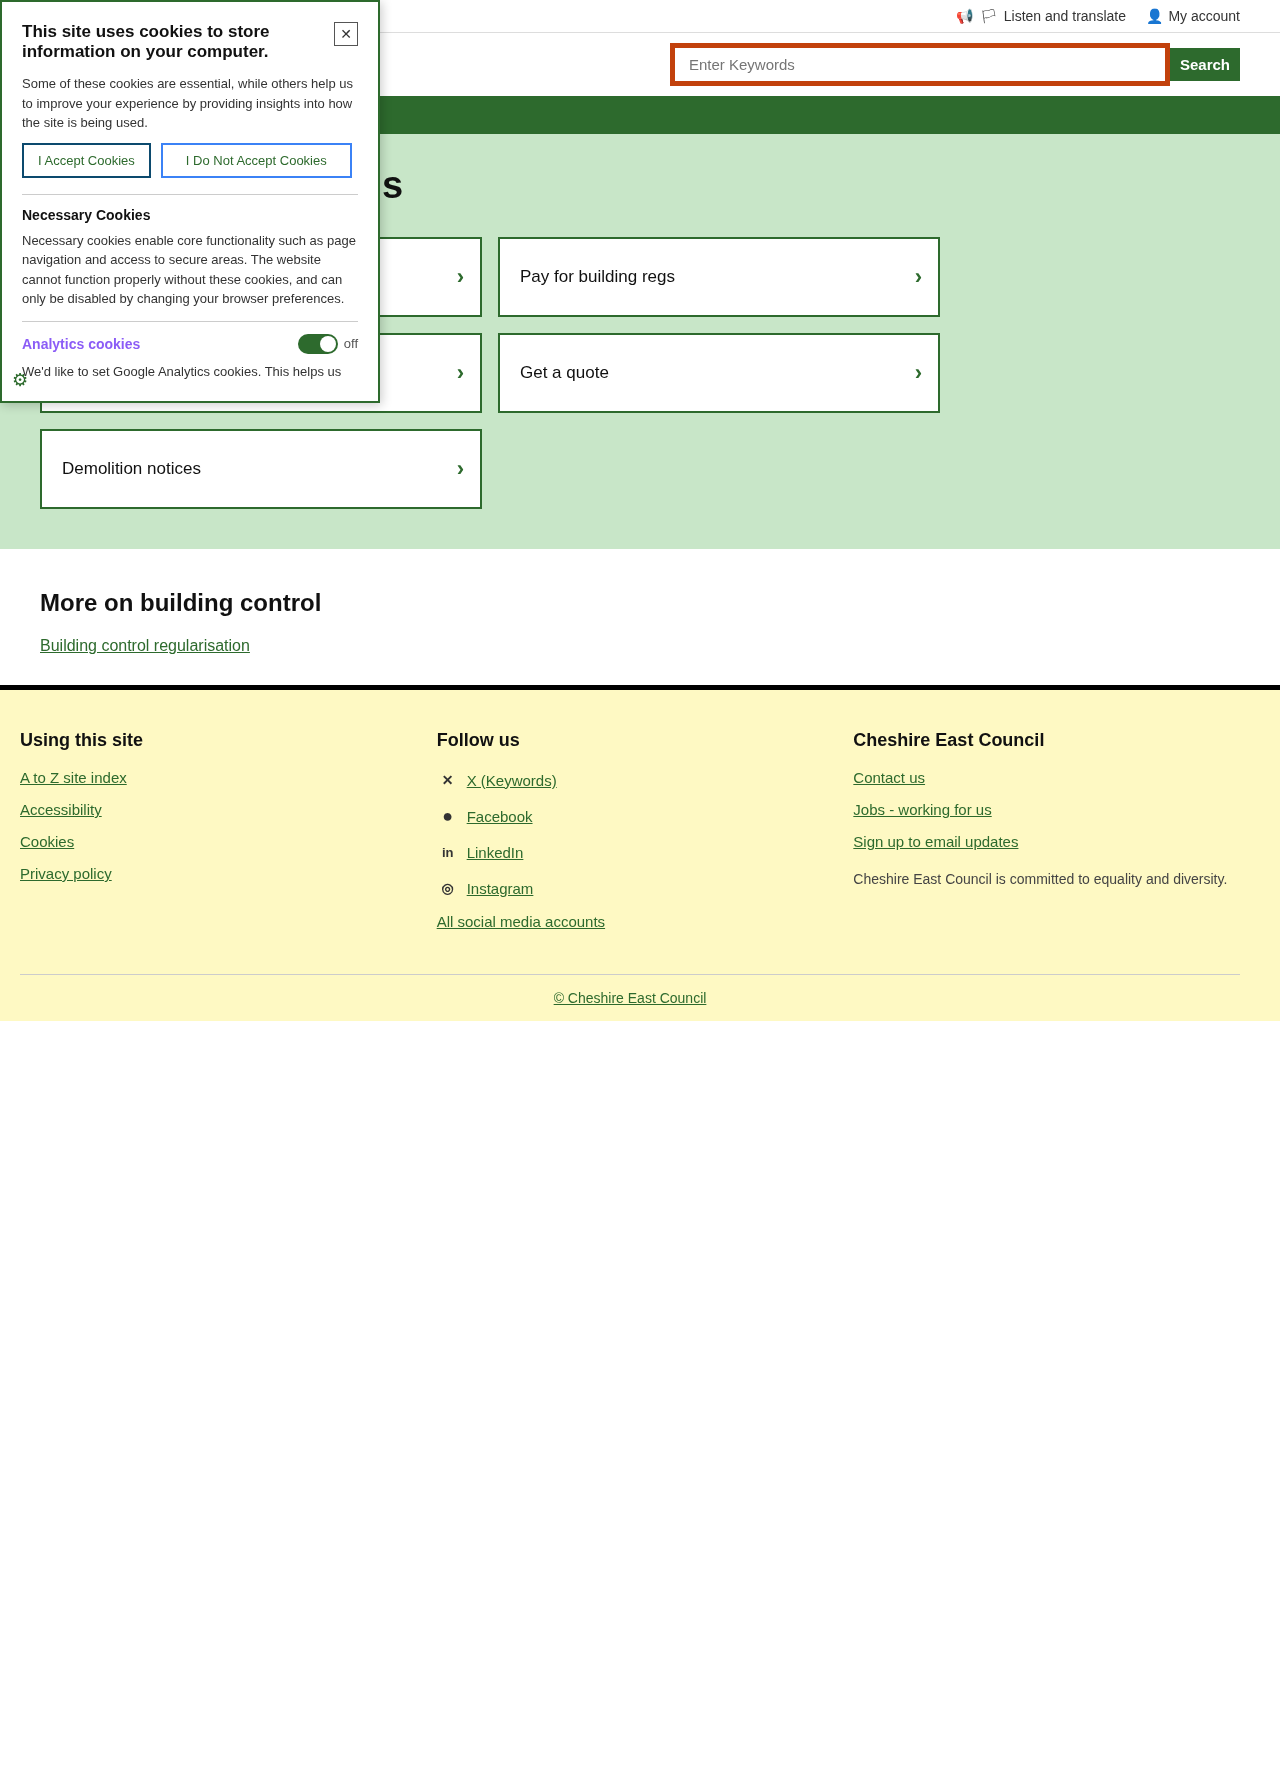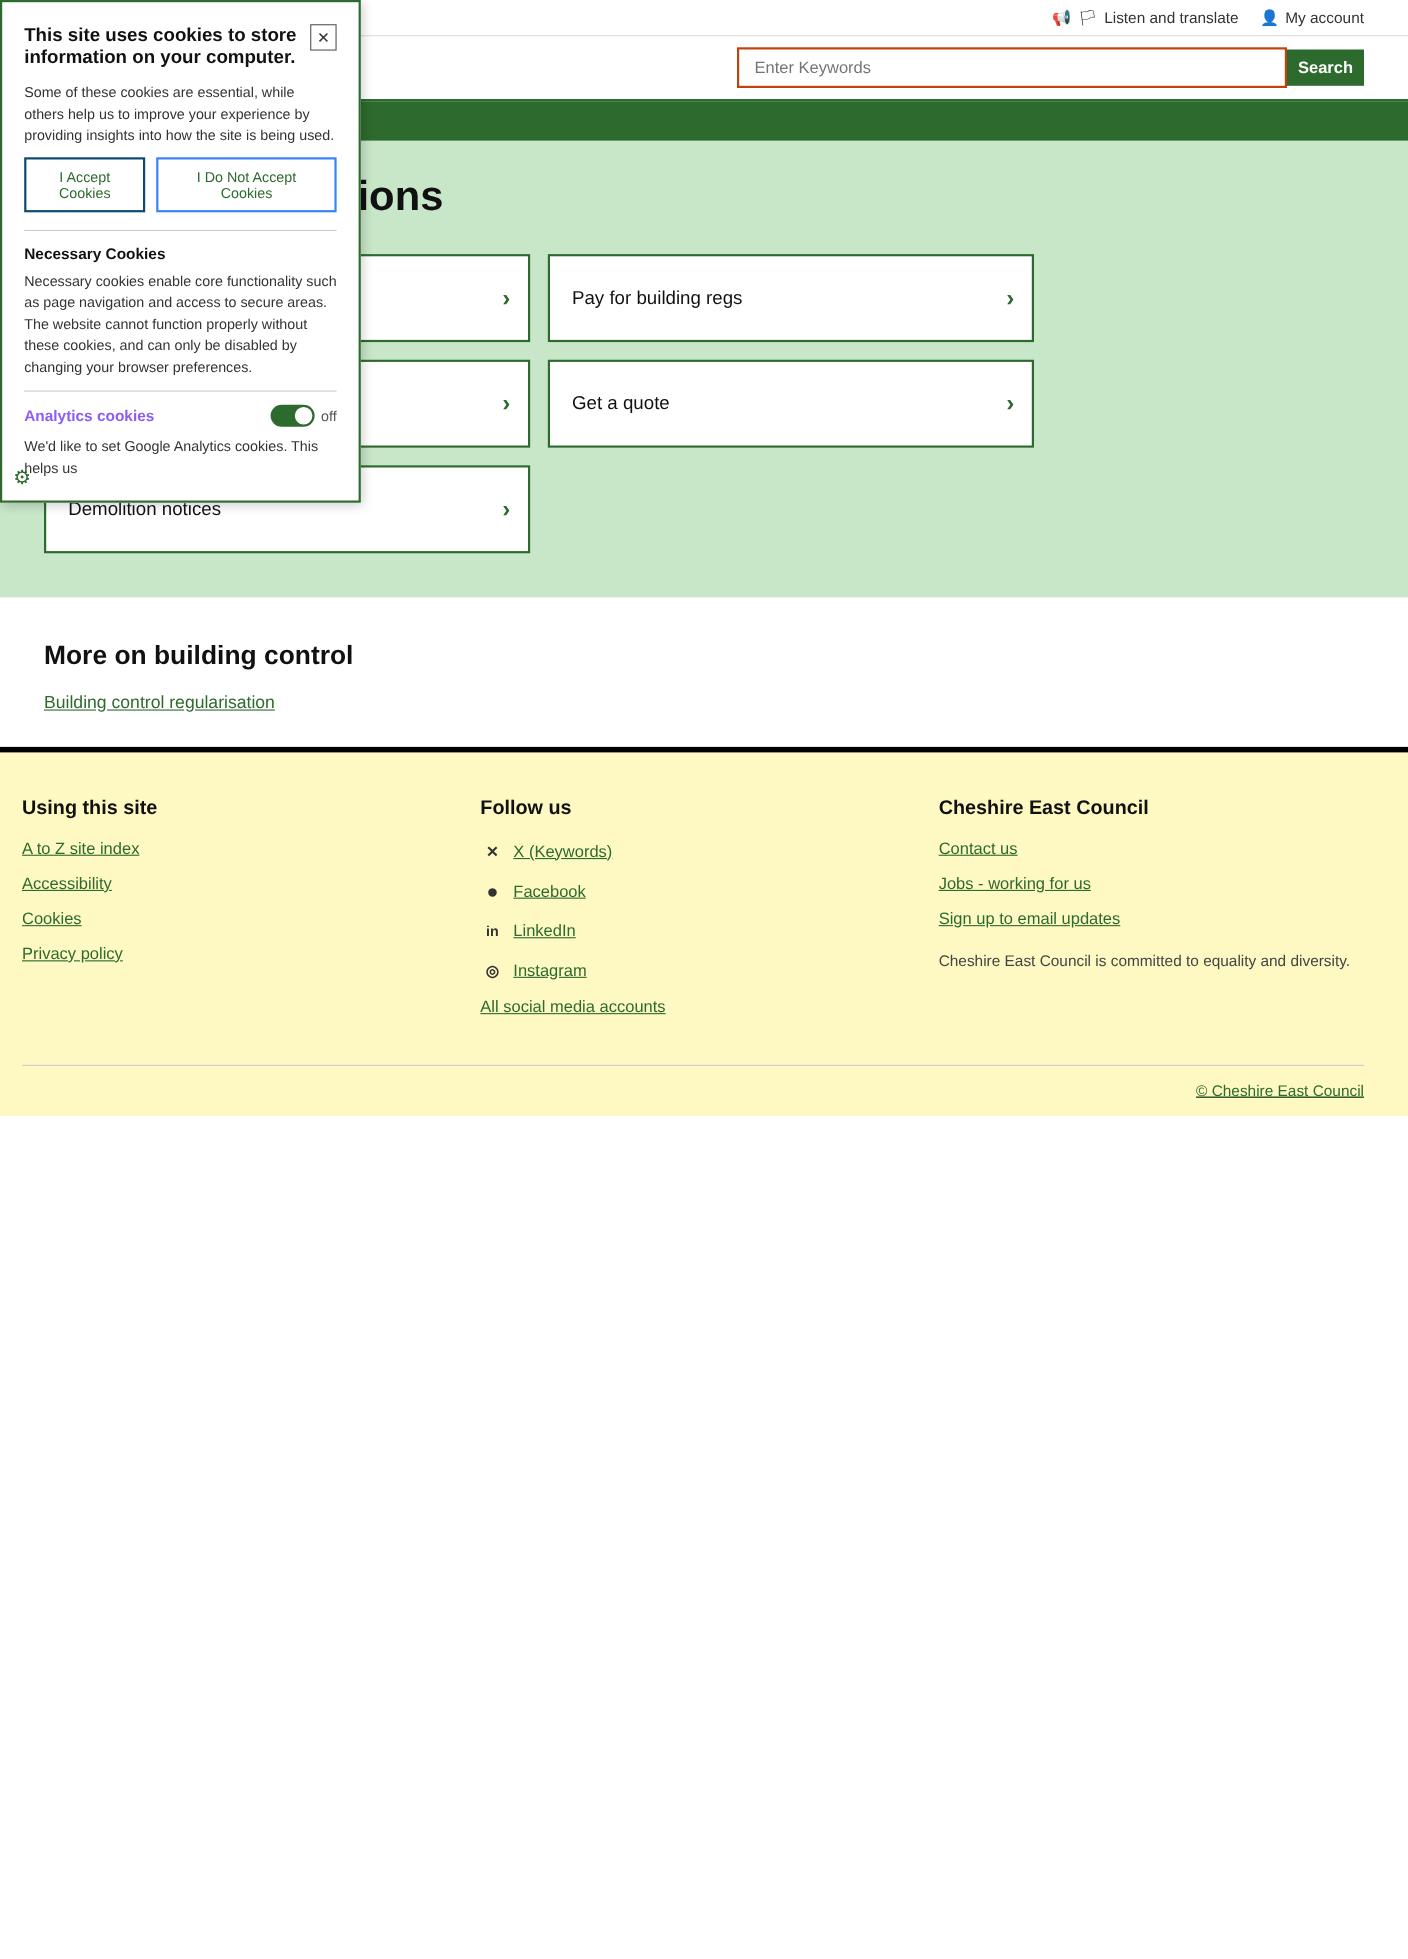--- a/index.html
+++ b/index.html
@@ -36,21 +36,21 @@
       display: flex;
       align-items: center;
       justify-content: flex-end;
       padding: 10px 40px;
       gap: 0;
       border-bottom: 2px solid #2d6a2d;
     }
     .search-input {
       width: 500px;
       padding: 8px 14px;
-      border: 2px solid #c2410c;
+      border: 5px solid #c2410c;
       font-size: 15px;
       outline: none;
     }
     .search-btn {
       padding: 8px 10px;
       background: #2d6a2d;
       color: #fff;
       border: none;
       font-size: 15px;
       cursor: pointer;
@@ -178,40 +178,39 @@
       color: #333;
     }
     .footer-equality {
       font-size: 14px;
       color: #444;
       margin-top: 10px;
     }
     .footer-bottom {
       border-top: 1px solid #ccc;
       padding: 14px 0;
-      text-align: right;
-      text-decoration: underline;
+      text-align: center;
     }
     .footer-bottom a {
       color: #2d6a2d;
       text-decoration: underline;
       font-size: 14px;
     }
 
     
     .cookie-overlay {
       position: fixed;
       top: 0; left: 0; right: 0; bottom: 0;
       z-index: 1000;
     }
     .cookie-modal {
       position: absolute;
       top: 0;
       left: 0;
-      width: 328px;
+      width: 380px;
       background: #fff;
       border: 2px solid #2d6a2d;
       padding: 20px;
       z-index: 1001;
       box-shadow: 2px 2px 10px rgba(0,0,0,0.2);
     }
     .cookie-modal-header {
       display: flex;
       justify-content: space-between;
       align-items: flex-start;

